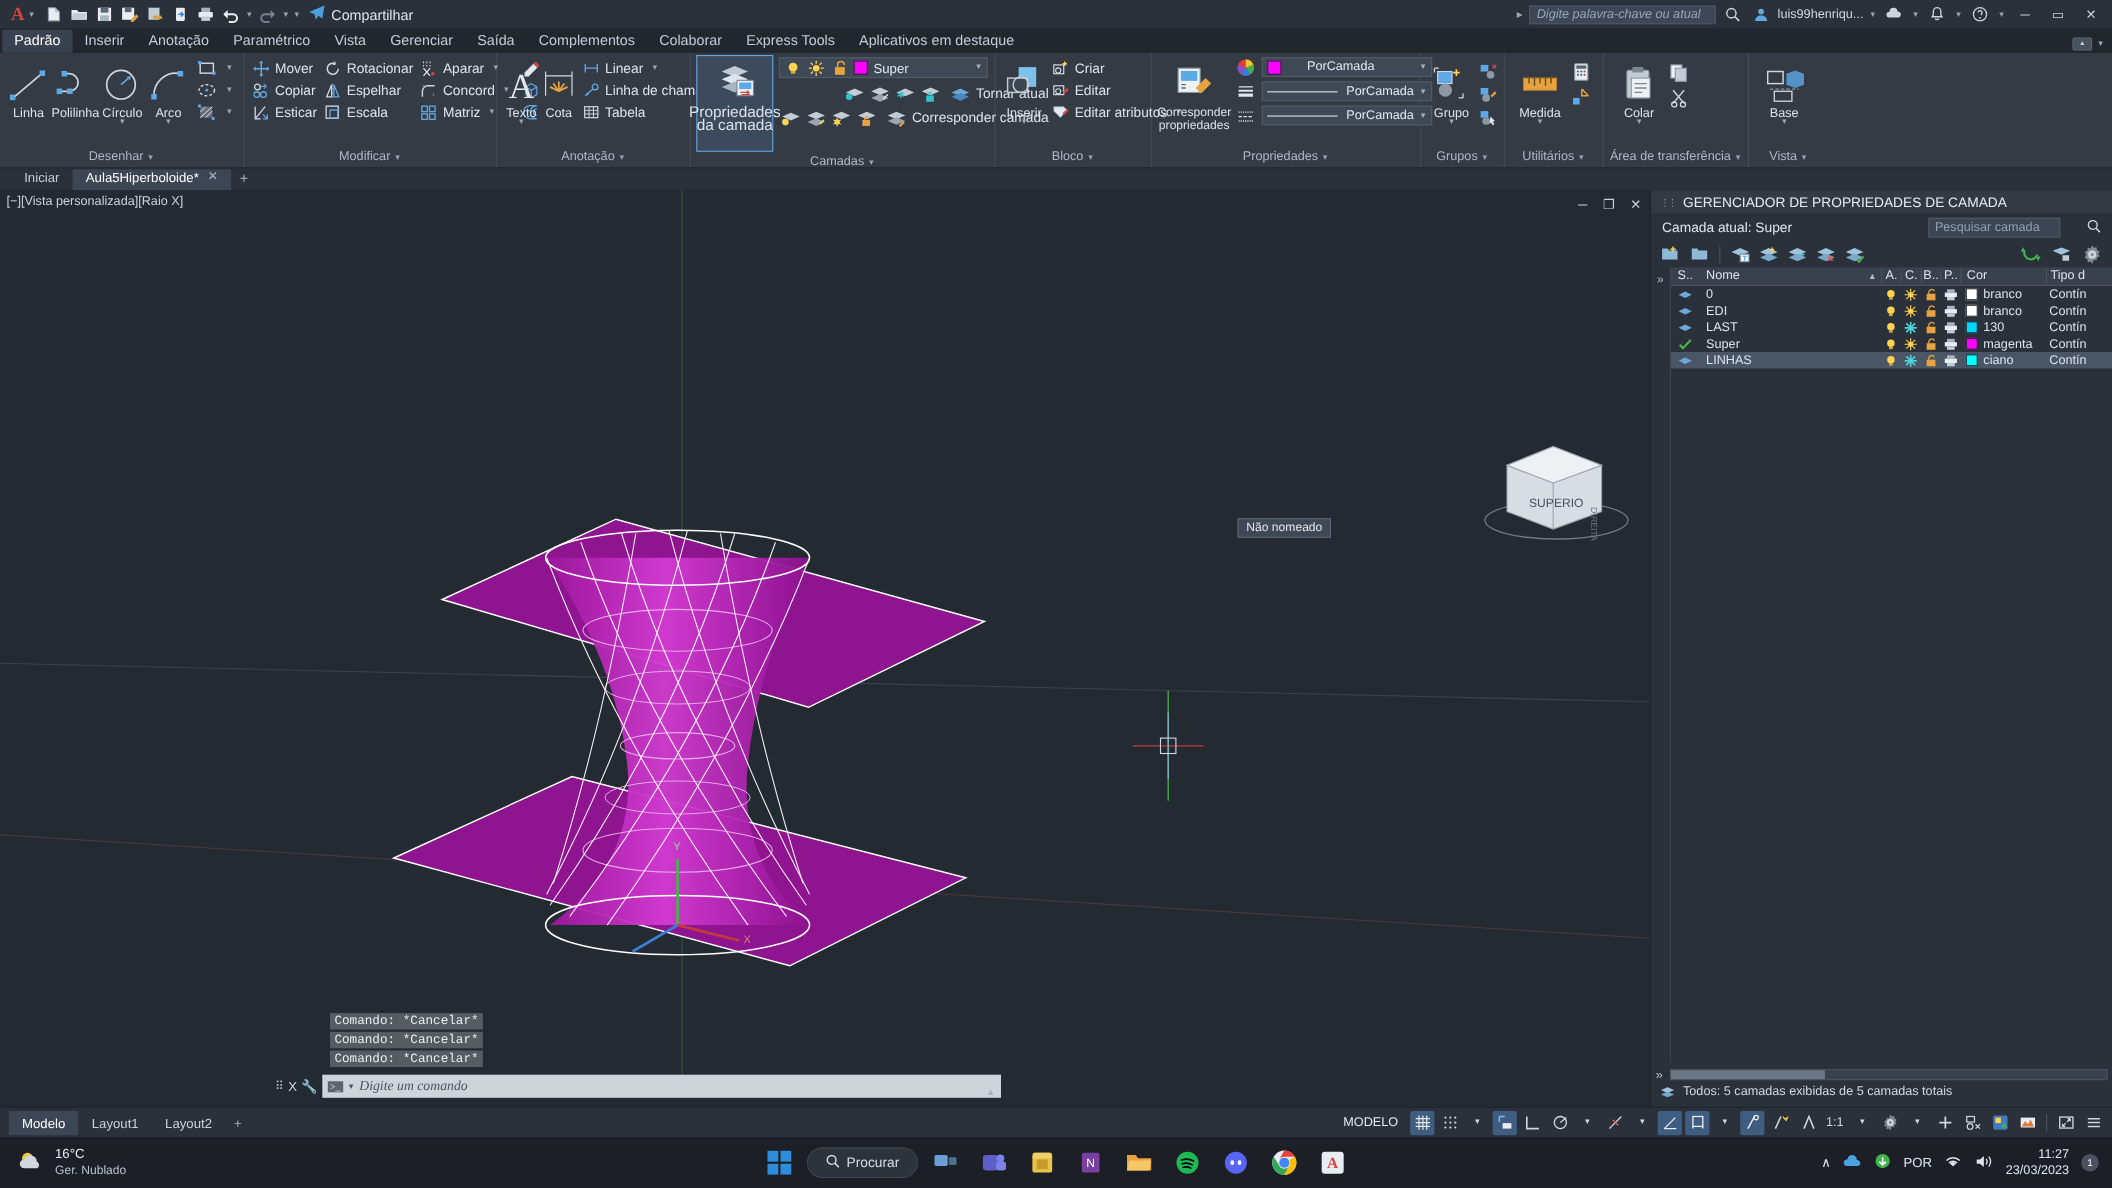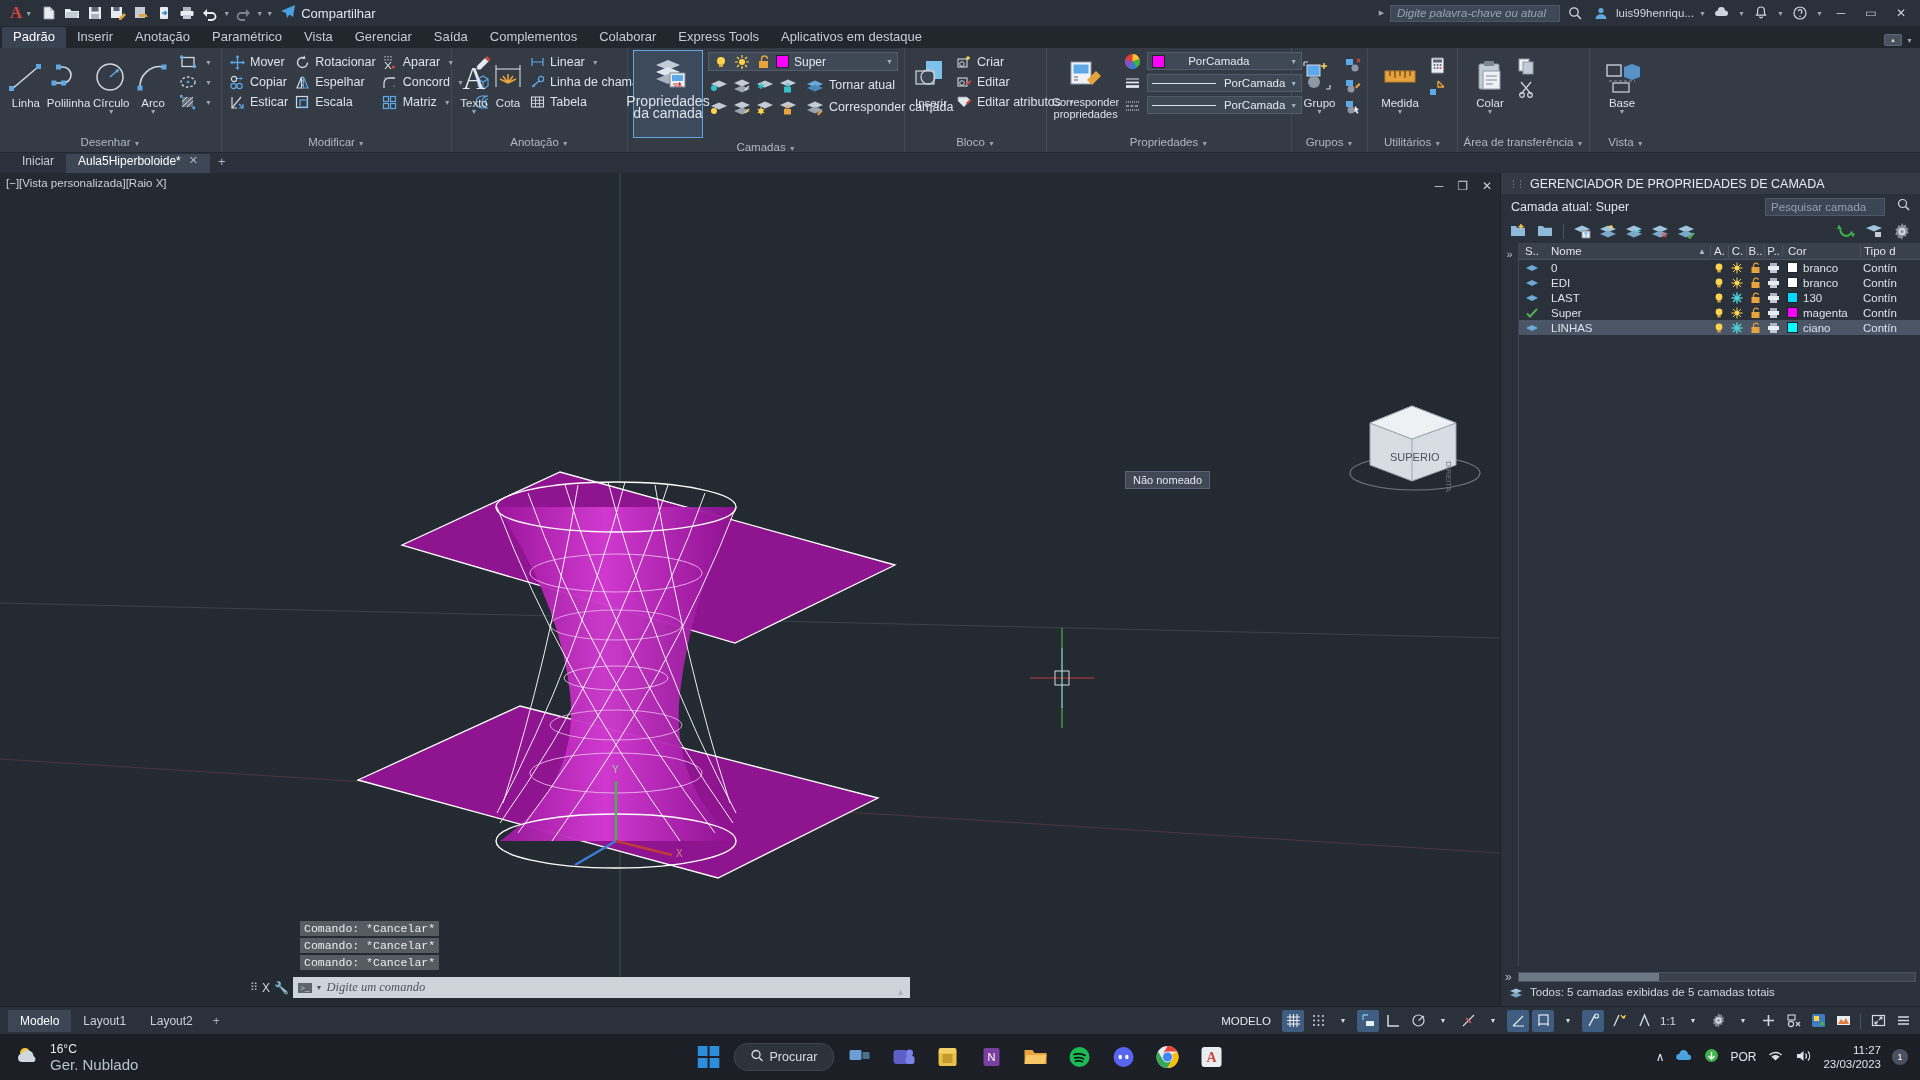--- a/index.html
+++ b/index.html
@@ -54,21 +54,21 @@
   
   .lcombo{ height:19px; background:#3f4855; border:1px solid #515b69; display:flex;align-items:center;
       gap:5px;padding:0 4px; font-size:12px; color:#e2e8ef;}
   .swatch{ width:13px;height:13px;border:1px solid #20252c;}
   .lcombo .dd{ margin-left:auto; font-size:7px;color:#a6b0bc;}
   .prop-combo{ height:18px; width:155px; background:#3f4855;border:1px solid #515b69;
       display:flex;align-items:center;gap:5px;padding:0 4px;font-size:11.5px;color:#e2e8ef;}
   .prop-combo .dd{margin-left:auto;font-size:7px;color:#a6b0bc;}
   .lineprev{ flex:1; height:1px; background:#dfe6ee; margin-right:3px;}
 
-  .layer-icon-row{ display:flex; align-items:center; gap:3px; }
+  .layer-icon-row{ display:flex; align-items:center; gap:3px;justify-content:flex-end; }
 
   
   .doctabs{ height:20px; background:#2b313a; display:flex; align-items:flex-end; padding-left:10px; flex:none;}
   .dtab{ height:19px; padding:0 12px; font-size:12px; display:flex;align-items:flex-start;gap:8px; color:#c3ccd6;}
   .dtab.active{ background:#3c4655; color:#ffffff;}
   .dtab .x{ font-size:11px;color:#aab4c0;}
   .dtab.add{ padding:0 8px; color:#aab4c0; font-size:13px;}
 
   
   .main{ flex:1; display:flex; position:relative; min-height:0;}
@@ -86,21 +86,21 @@
   .cmd-input{ flex:1; height:21px; background:#cfd4da; display:flex;align-items:center;gap:4px;padding:0 5px;
       color:#4d545c; font-style:italic; font-size:12.5px; font-family:"Liberation Serif",serif;}
   .cmd-caret{ position:absolute; right:595px; bottom:9px; color:#aab4c0; font-size:9px;}
 
   
   .palette{ width:420px; background:#2b313a; border-left:1px solid #1e232a; display:flex; flex-direction:column; flex:none;}
   .pal-title{ height:21px; display:flex;align-items:center;gap:7px;padding:0 8px;
       font-size:12.5px;color:#e5ebf2; background:#333a44;}
   .pal-grip{ font-size:9px;color:#8d98a4; letter-spacing:-2px;}
   .pal-cur{ height:25px; display:flex; align-items:center; padding:0 10px; font-size:12.5px; color:#dee5ed;}
-  .pal-search{ margin-left:auto; display:flex;gap:12px;}
+  .pal-search{ margin-left:auto; display:flex;align-items:center;gap:24px;}
   .pal-searchbox{ width:120px;height:18px;background:#3c4553;border:1px solid #4e5866;color:#93a0ae;
       font-size:11.5px;padding:0 5px;display:flex;align-items:center;}
   .pal-tools{ height:24px; display:flex;align-items:center;gap:6px;padding:0 8px;}
   .pal-tools .sep{ width:1px;height:15px;background:#4a535f;margin:0 2px;}
   .pal-right{ margin-left:auto; display:flex;gap:8px;align-items:center;}
 
   .lgrid{ flex:1; display:flex; min-height:0;}
   .lfilter{ width:18px; background:#2b313a; border-right:1px solid #3f4854; color:#b5bfcb;
       font-size:11px; padding-top:5px; text-align:center;}
   .ltable{ flex:1; display:flex;flex-direction:column; min-width:0;}
@@ -1493,21 +1493,21 @@
   </div>
 
   <div class="taskbar">
     <div class="tb-weather">
       <span><svg width="26" height="24" viewBox="0 0 26 24">
             <circle cx="9" cy="9" r="5" fill="#f5c542"></circle>
             <path d="M6 18a4 4 0 010-8 6 6 0 0111.5 2A3.5 3.5 0 0118 18z" fill="#cfd8e1"></path>
           </svg></span>
       <span style="line-height:15px">
         <span style="display:block">16°C</span>
-        <span style="display:block;font-size:15px;color:#b8c2cd">Ger. Nublado</span>
+        <span style="display:block;font-size:11px;color:#b8c2cd">Ger. Nublado</span>
       </span>
     </div>
 
     <div class="tb-center">
       <div class="tbi">
           <svg width="22" height="22" viewBox="0 0 22 22">
             <rect x="0" y="0" width="10" height="10" fill="#2b8ddb"></rect>
             <rect x="12" y="0" width="10" height="10" fill="#2b8ddb"></rect>
             <rect x="0" y="12" width="10" height="10" fill="#2b8ddb"></rect>
             <rect x="12" y="12" width="10" height="10" fill="#2b8ddb"></rect>

